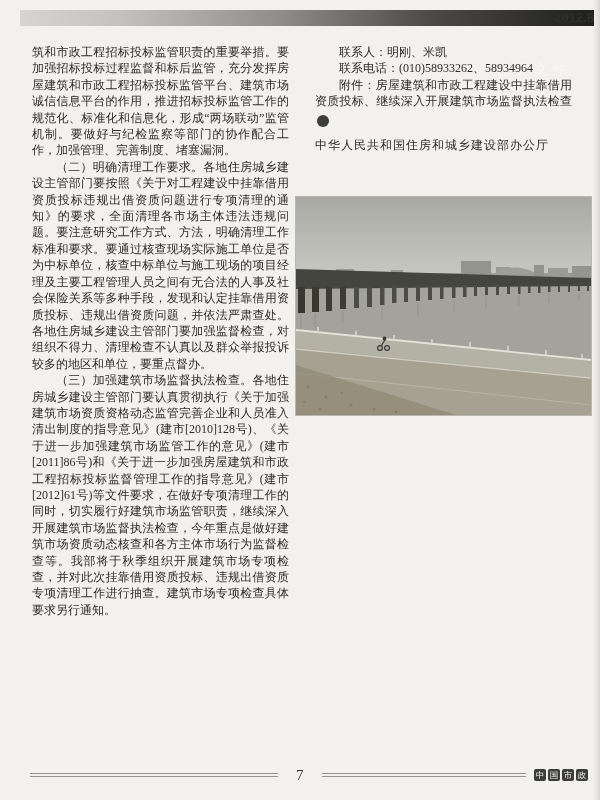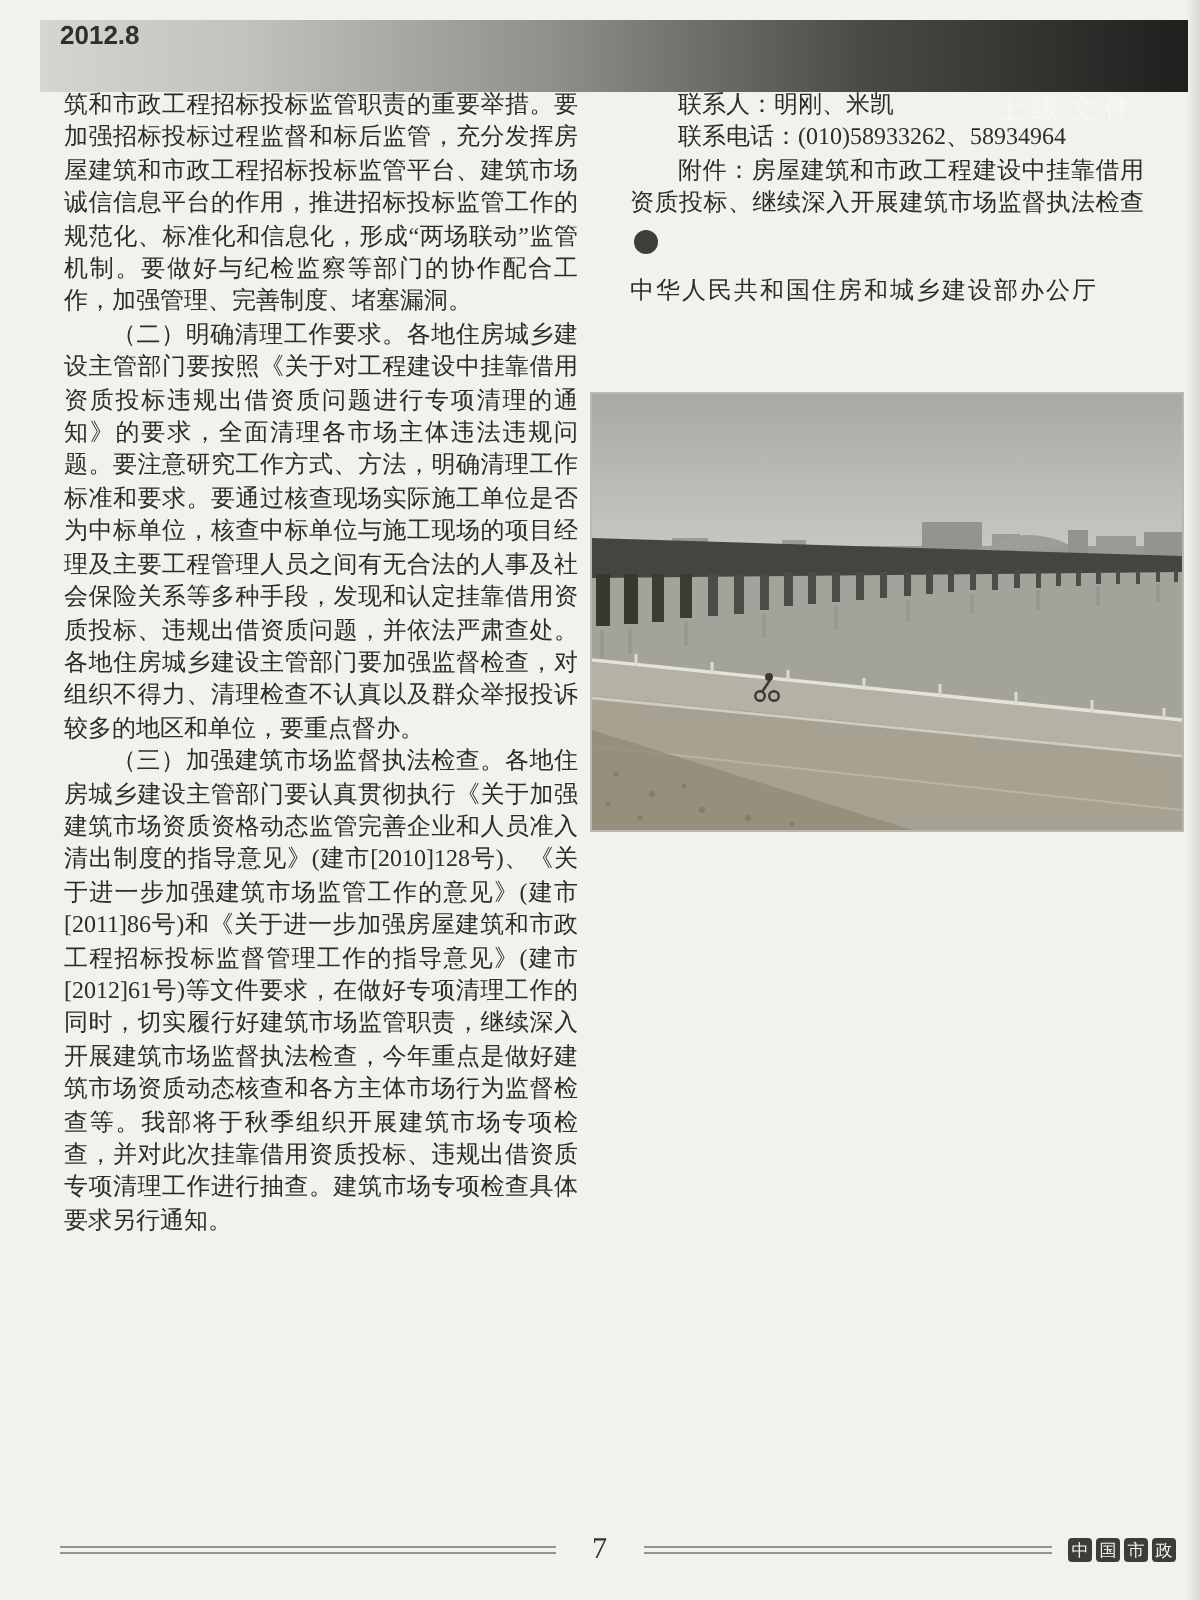--- a/index.html
+++ b/index.html
@@ -11,23 +11,23 @@
     color:#2c2c2a;
     overflow:hidden;
   }
   .page::after{
     content:"";position:absolute;top:0;bottom:0;right:0;width:7px;
     background:linear-gradient(to right,rgba(0,0,0,0),rgba(0,0,0,0.10));
     pointer-events:none;
   }
   
   .header-bar{
-    position:absolute;top:10px;left:20px;right:6px;height:36px;
+    position:absolute;top:10px;left:20px;right:6px;height:16px;
     background:linear-gradient(to right,#d6d5d1 0%,#c2c1bd 18%,#8f8e8a 45%,#4a4946 72%,#1f1f1d 100%);
-    display:flex;align-items:flex-start;justify-content:space-between;
+    display:flex;align-items:flex-end;justify-content:space-between;flex-direction:column;
   }
   .issue-date{
     font-family:"Liberation Sans","DejaVu Sans",sans-serif;
     font-size:13px;font-weight:bold;color:#2f2f2d;padding-left:10px;
   }
   .section-label{
     font-size:14px;font-weight:bold;color:#f6f5f1;
     letter-spacing:4px;padding-right:24px;margin-top:36px;
   }
   

